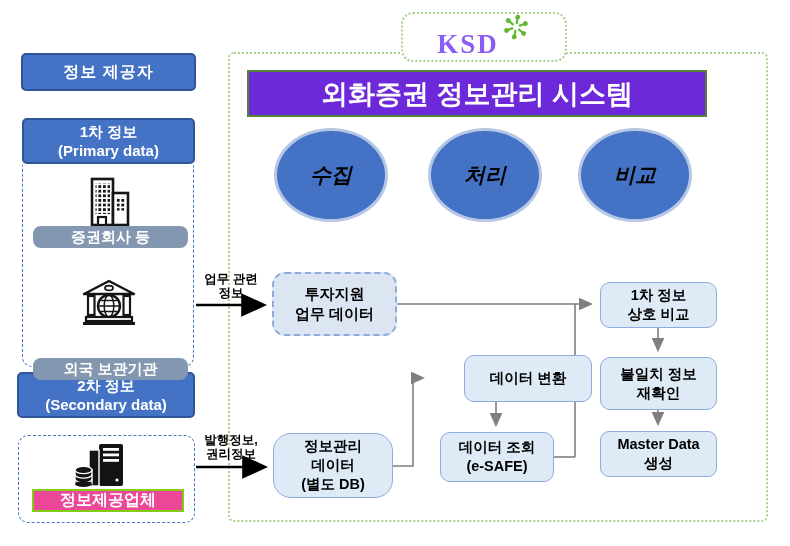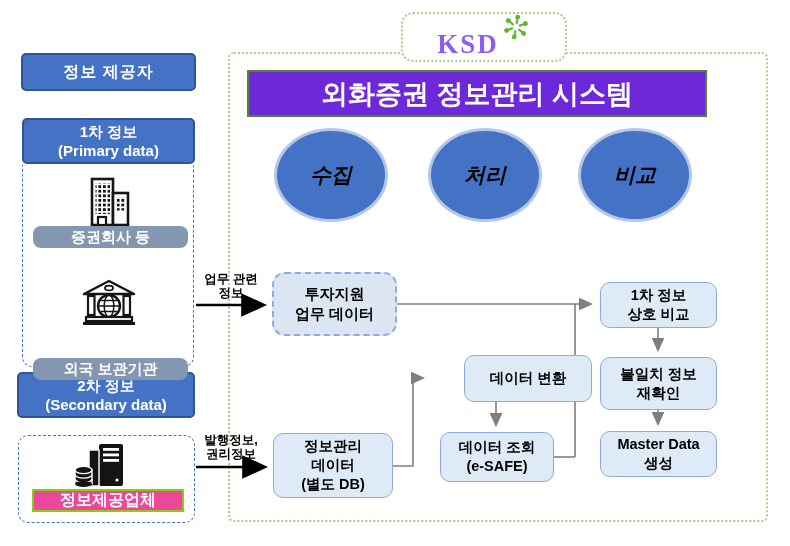--- a/index.html
+++ b/index.html
@@ -46,26 +46,26 @@
     border-radius:50%;color:#000000;font-weight:bold;font-size:21px;display:flex;align-items:center;
     justify-content:center;box-sizing:border-box;z-index:5;font-style:italic;}
   .st1{left:274px;top:128px;} .st2{left:428px;top:128px;} .st3{left:578px;top:128px;}
 
   
   .flow-box{position:absolute;background:#DEEBF7;border:1.5px solid #8FAADC;border-radius:10px;
     color:#000;font-weight:bold;font-size:14.5px;line-height:19px;display:flex;flex-direction:column;
     align-items:center;justify-content:center;text-align:center;box-sizing:border-box;z-index:5;}
   .bx-invest{left:272px;top:272px;width:125px;height:64px;border:2px dashed #8FAADC;
     background:#DCE6F2;border-radius:13px;font-size:15px;line-height:20px;}
-  .bx-info{left:273px;top:433px;width:120px;height:65px;font-size:14.5px;line-height:19px;}
+  .bx-info{left:273px;top:433px;width:120px;height:65px;font-size:14.5px;line-height:19px;border-radius:18px;}
   .bx-convert{left:432px;top:355px;width:128px;height:47px;margin-left:32px;}
   .bx-inquiry{left:440px;top:432px;width:114px;height:50px;}
   .bx-compare{left:600px;top:282px;width:117px;height:46px;}
   .bx-recheck{left:600px;top:357px;width:117px;height:53px;}
-  .bx-master{left:600px;top:431px;width:117px;height:46px;}
+  .bx-master{left:600px;top:431px;width:117px;height:46px;border-radius:9px;}
 
   .edge-label{position:absolute;width:68px;text-align:center;font-weight:bold;font-size:12.5px;
     line-height:14px;color:#000;z-index:7;}
   .el1{left:197px;top:272px;text-align:center;} .el2{left:197px;top:433px;}
 
   .connector-layer{position:absolute;left:0;top:0;width:790px;height:546px;z-index:4;pointer-events:none;}
 </style>
 </head>
 <body>
 

